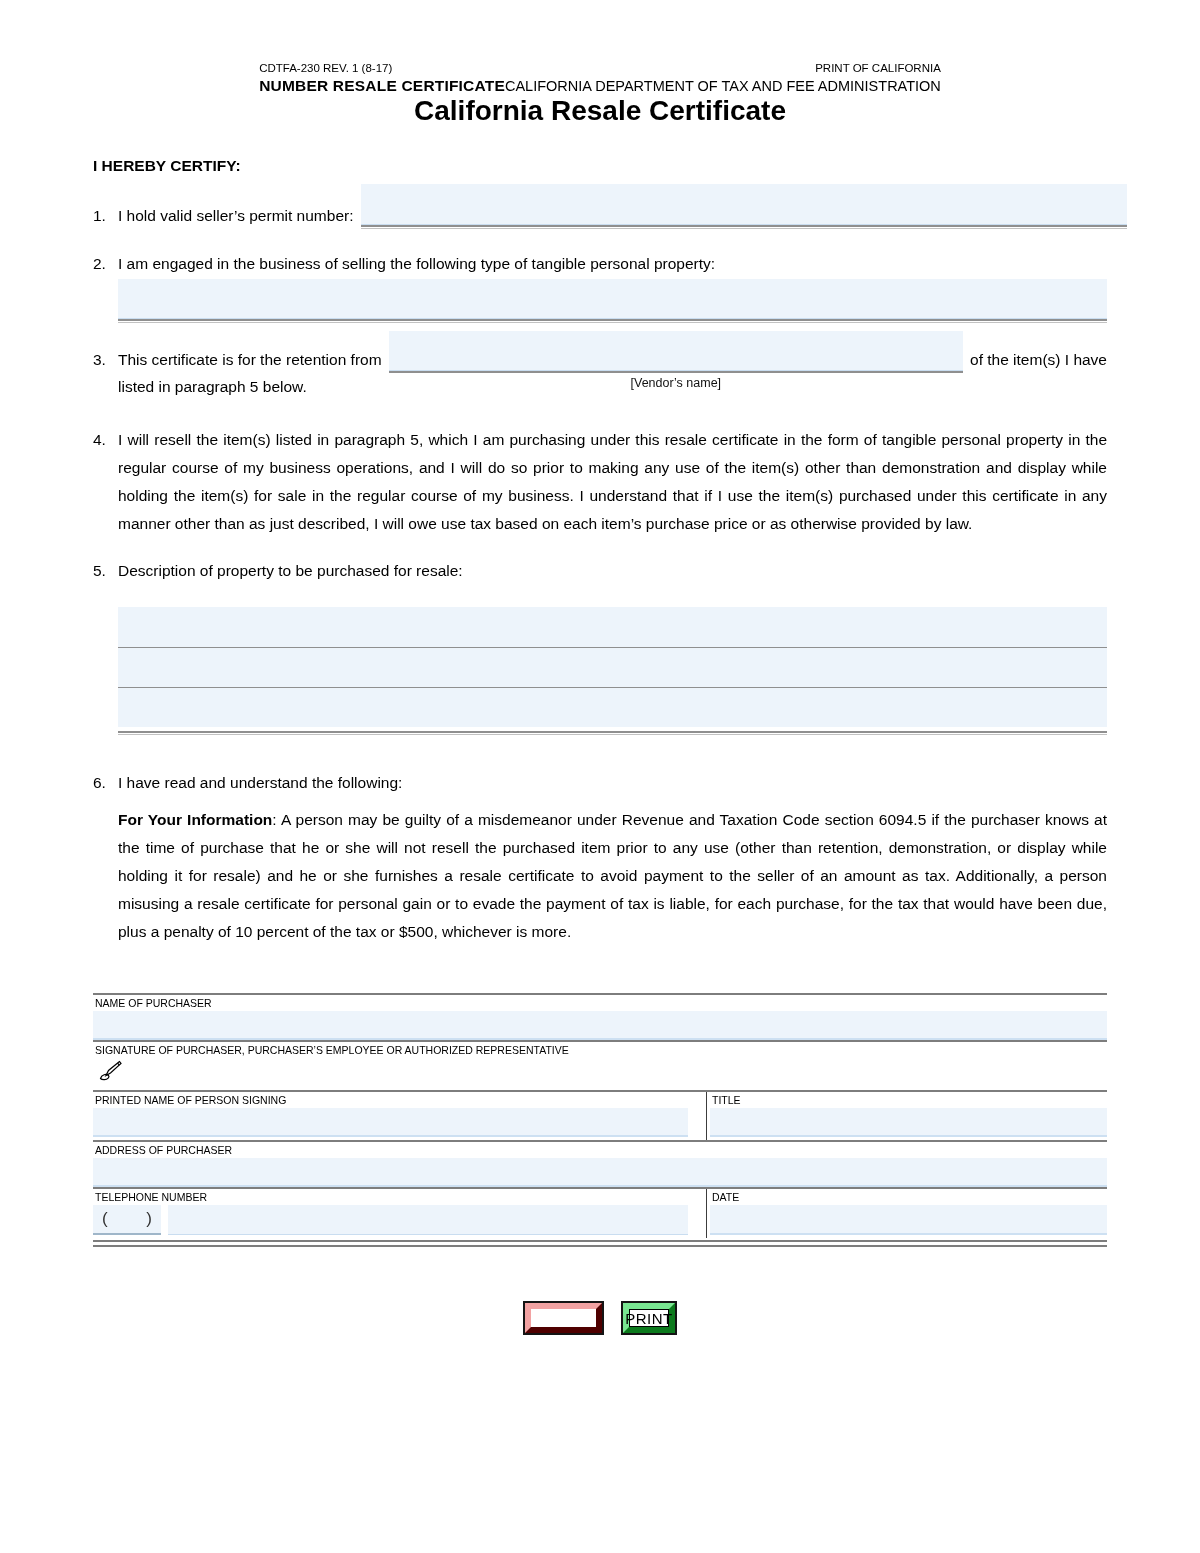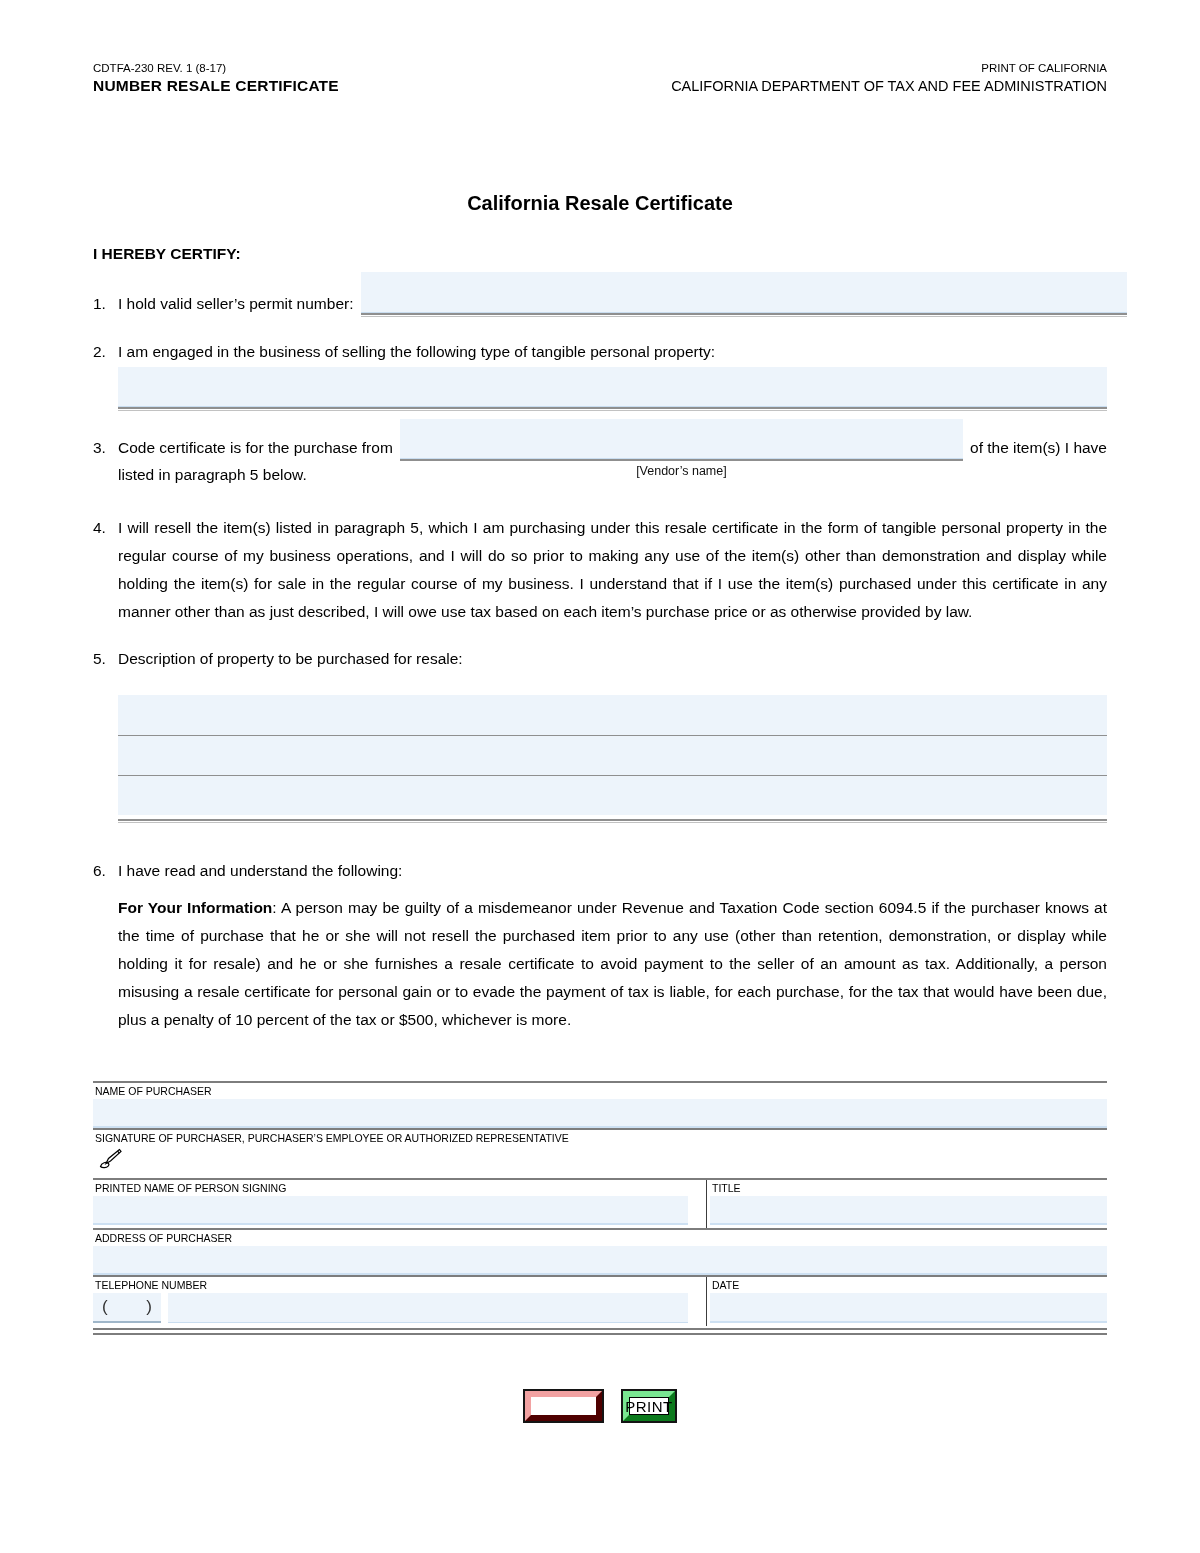--- a/index.html
+++ b/index.html
@@ -3,27 +3,27 @@
 <meta charset="utf-8">
 <style>
   * { box-sizing: border-box; }
   html, body { margin: 0; padding: 0; background: #ffffff; }
   .page {
     width: 1200px; height: 1553px; position: relative; background: #ffffff;
     color: #000; font-family: "Liberation Sans", "DejaVu Sans", sans-serif;
     padding: 62px 93px 0 93px; overflow: hidden;
   }
   
-  .hdr { display: flex; justify-content: space-between; align-items: flex-start; }
+  .hdr { display: flex; justify-content: center; align-items: flex-start; }
   .hdr .l1 { font-size: 11.5px; }
   .hdr-left .l2 { font-size: 15.5px; font-weight: bold; margin-top: 3px; letter-spacing: .2px; }
   .hdr-right { text-align: right; }
   .hdr-right .l2 { font-size: 14.5px; margin-top: 4px; }
   
-  .title { text-align: center; font-size: 20px; font-weight: bold; margin-top: 97px; }
+  .title { text-align: center; font-size: 28px; font-weight: bold; }
   .certify { font-size: 15.5px; font-weight: bold; margin-top: 30px; }
   .bodytxt { font-size: 15.5px; }
   .num { display: inline-block; width: 25px; }
   
   .field { background: #edf4fb; border-bottom: 1px solid #c9ddf0; }
   .u-dark { height: 2px; background: #8f8f8f; }
   .u-lite { height: 1px; background: #c2c2c2; margin-top: 1px; }
   
   .item1 { display: flex; align-items: flex-end; margin-top: 9px; }
   .item1 .lab { white-space: nowrap; padding-bottom: 4px; }
@@ -121,21 +121,21 @@
   </div>
 
   <div class="item2lab bodytxt"><span class="num">2.</span><span>I am engaged in the business of selling the following type of tangible personal property:</span></div>
   <div class="f2wrap">
     <div class="field f2"></div>
     <div class="u-dark"></div>
     <div class="u-lite"></div>
   </div>
 
   <div class="item3 bodytxt">
-    <span class="i3c1"><span class="num">3.</span><span>Code certificate is for the purchase from</span></span>
+    <span class="i3c1"><span class="num">3.</span><span>This certificate is for the retention from</span></span>
     <span class="i3mid">
       <span class="field f3" style="display:block"></span>
       <span class="u-dark" style="display:block"></span>
     </span>
     <span class="i3c3">of the item(s) I have</span>
     <span class="i3l2">listed in paragraph 5 below.</span>
     <span class="i3cap">[Vendor’s name]</span>
   </div>
 
   <p class="para bodytxt"><span class="num">4.</span><span>I will resell the item(s) listed in paragraph 5, which I am purchasing under this resale certificate in the form of tangible personal property in the regular course of my business operations, and I will do so prior to making any use of the item(s) other than demonstration and display while holding the item(s) for sale in the regular course of my business.  I understand that if I use the item(s) purchased under this certificate in any manner other than as just described, I will owe use tax based on each item’s purchase price or as otherwise provided by law.</span></p>

